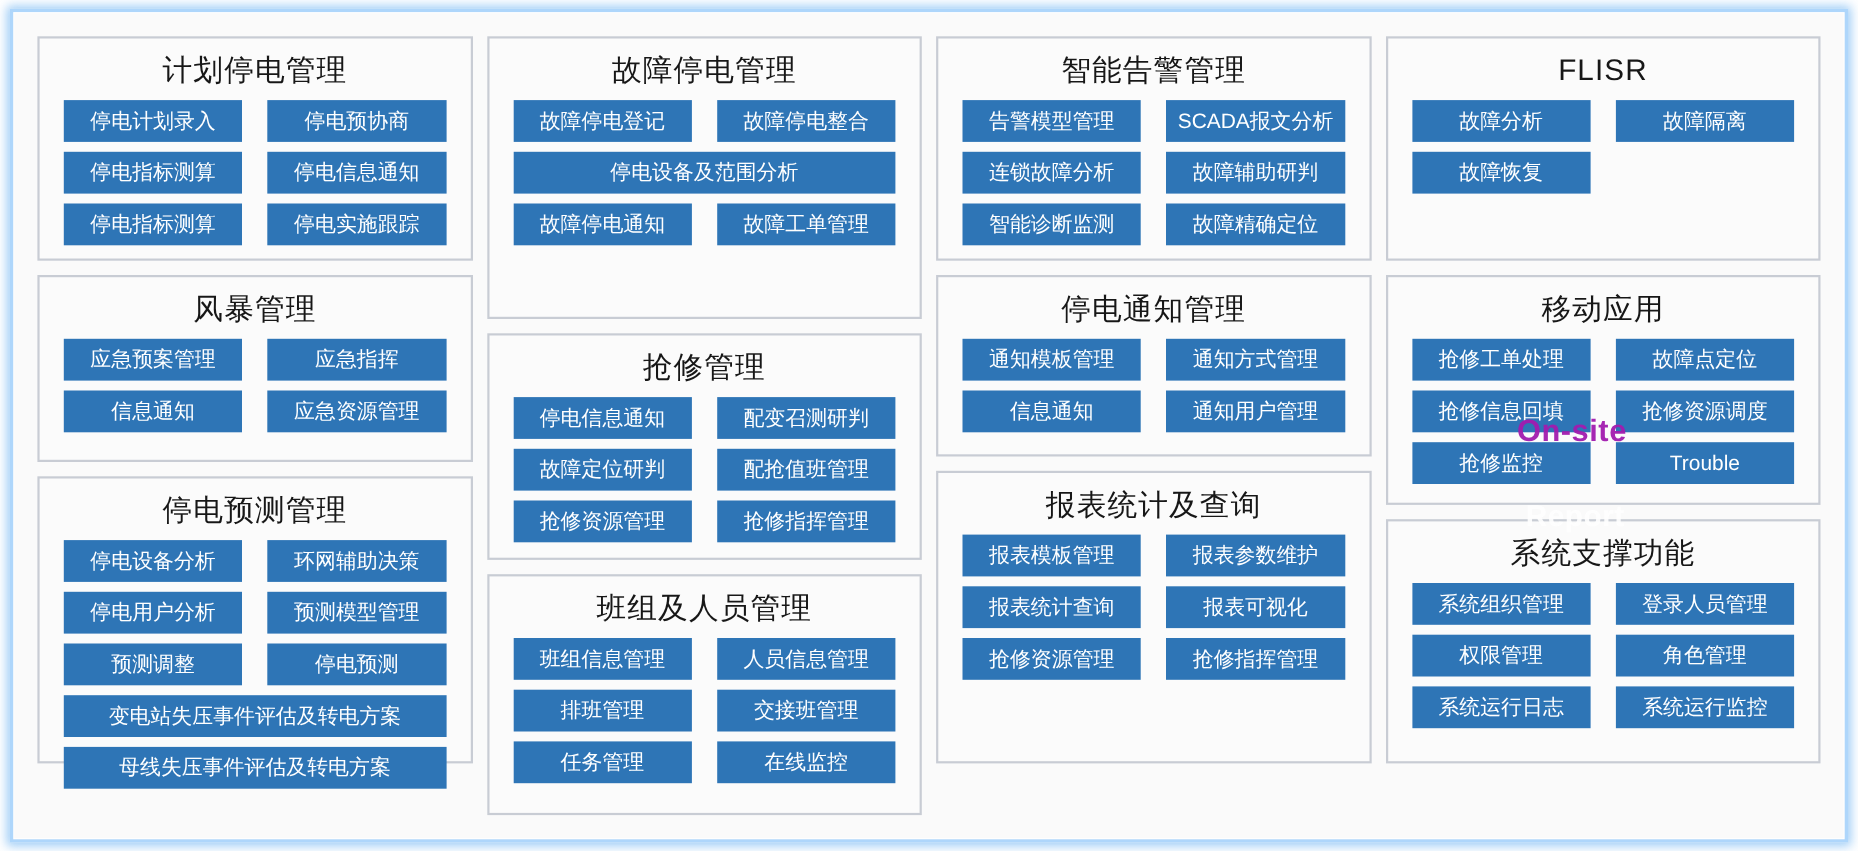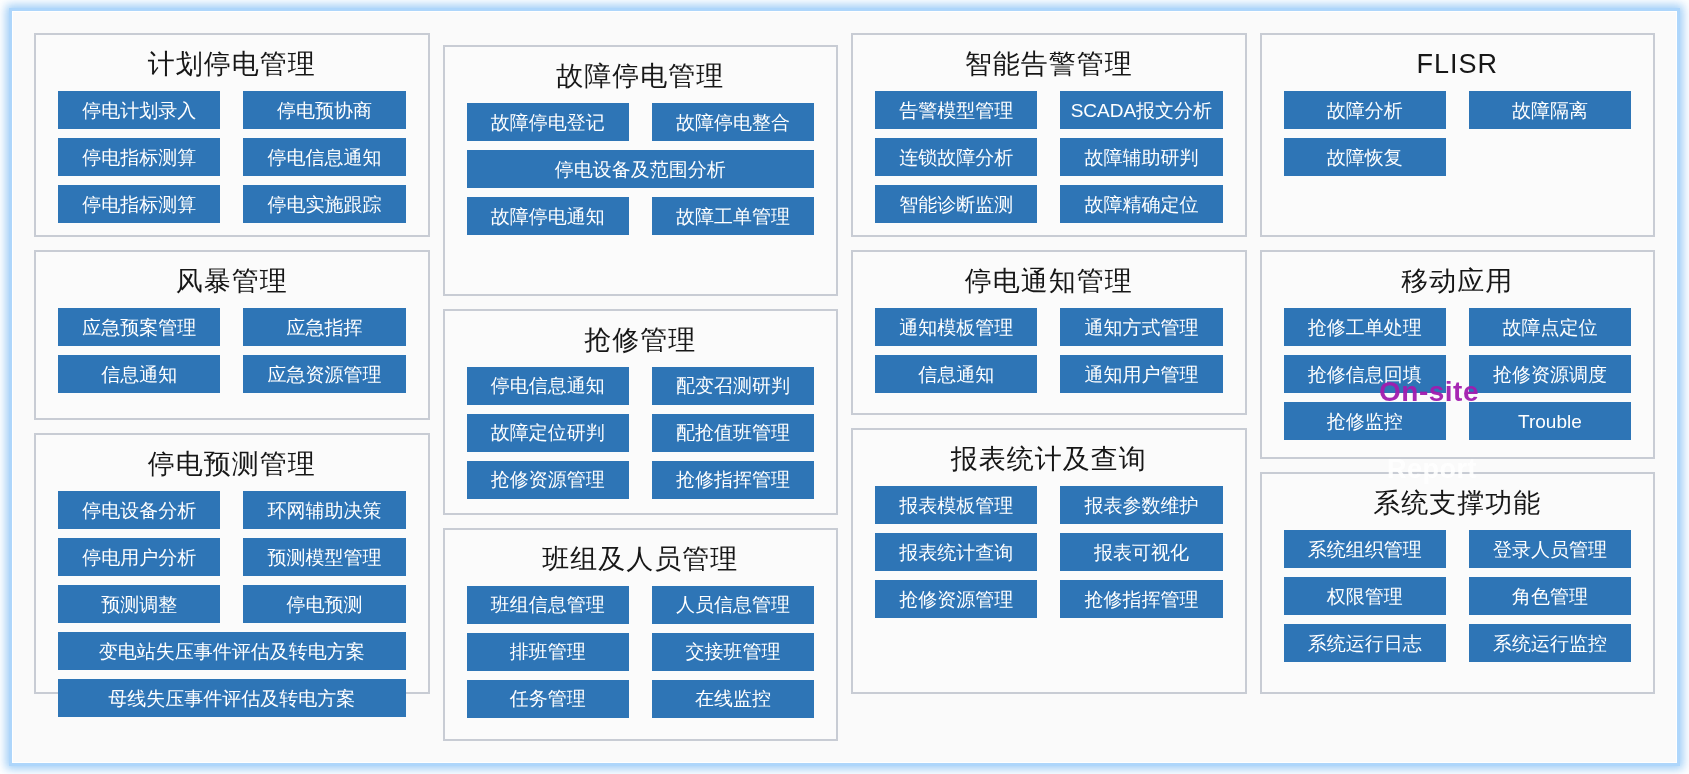--- a/index.html
+++ b/index.html
@@ -95,21 +95,21 @@
   .btn.blank {
     background: transparent;
     cursor: default;
   }
 
   
   .p-planned   { height: 204px; }
   .p-storm     { height: 170px; }
   .p-forecast  { height: 261px; }
 
-  .p-fault     { height: 261px; margin-top: 12px; }
+  .p-fault     { height: 261px; }
   .p-repair    { height: 209px; }
   .p-team      { height: 222px; }
 
   .p-alarm     { height: 204px; }
   .p-notify    { height: 165px; }
   .p-report    { height: 266px; }
 
   .p-flisr     { height: 204px; }
   .p-mobile    { height: 209px; }
   .p-system    { height: 222px; }

